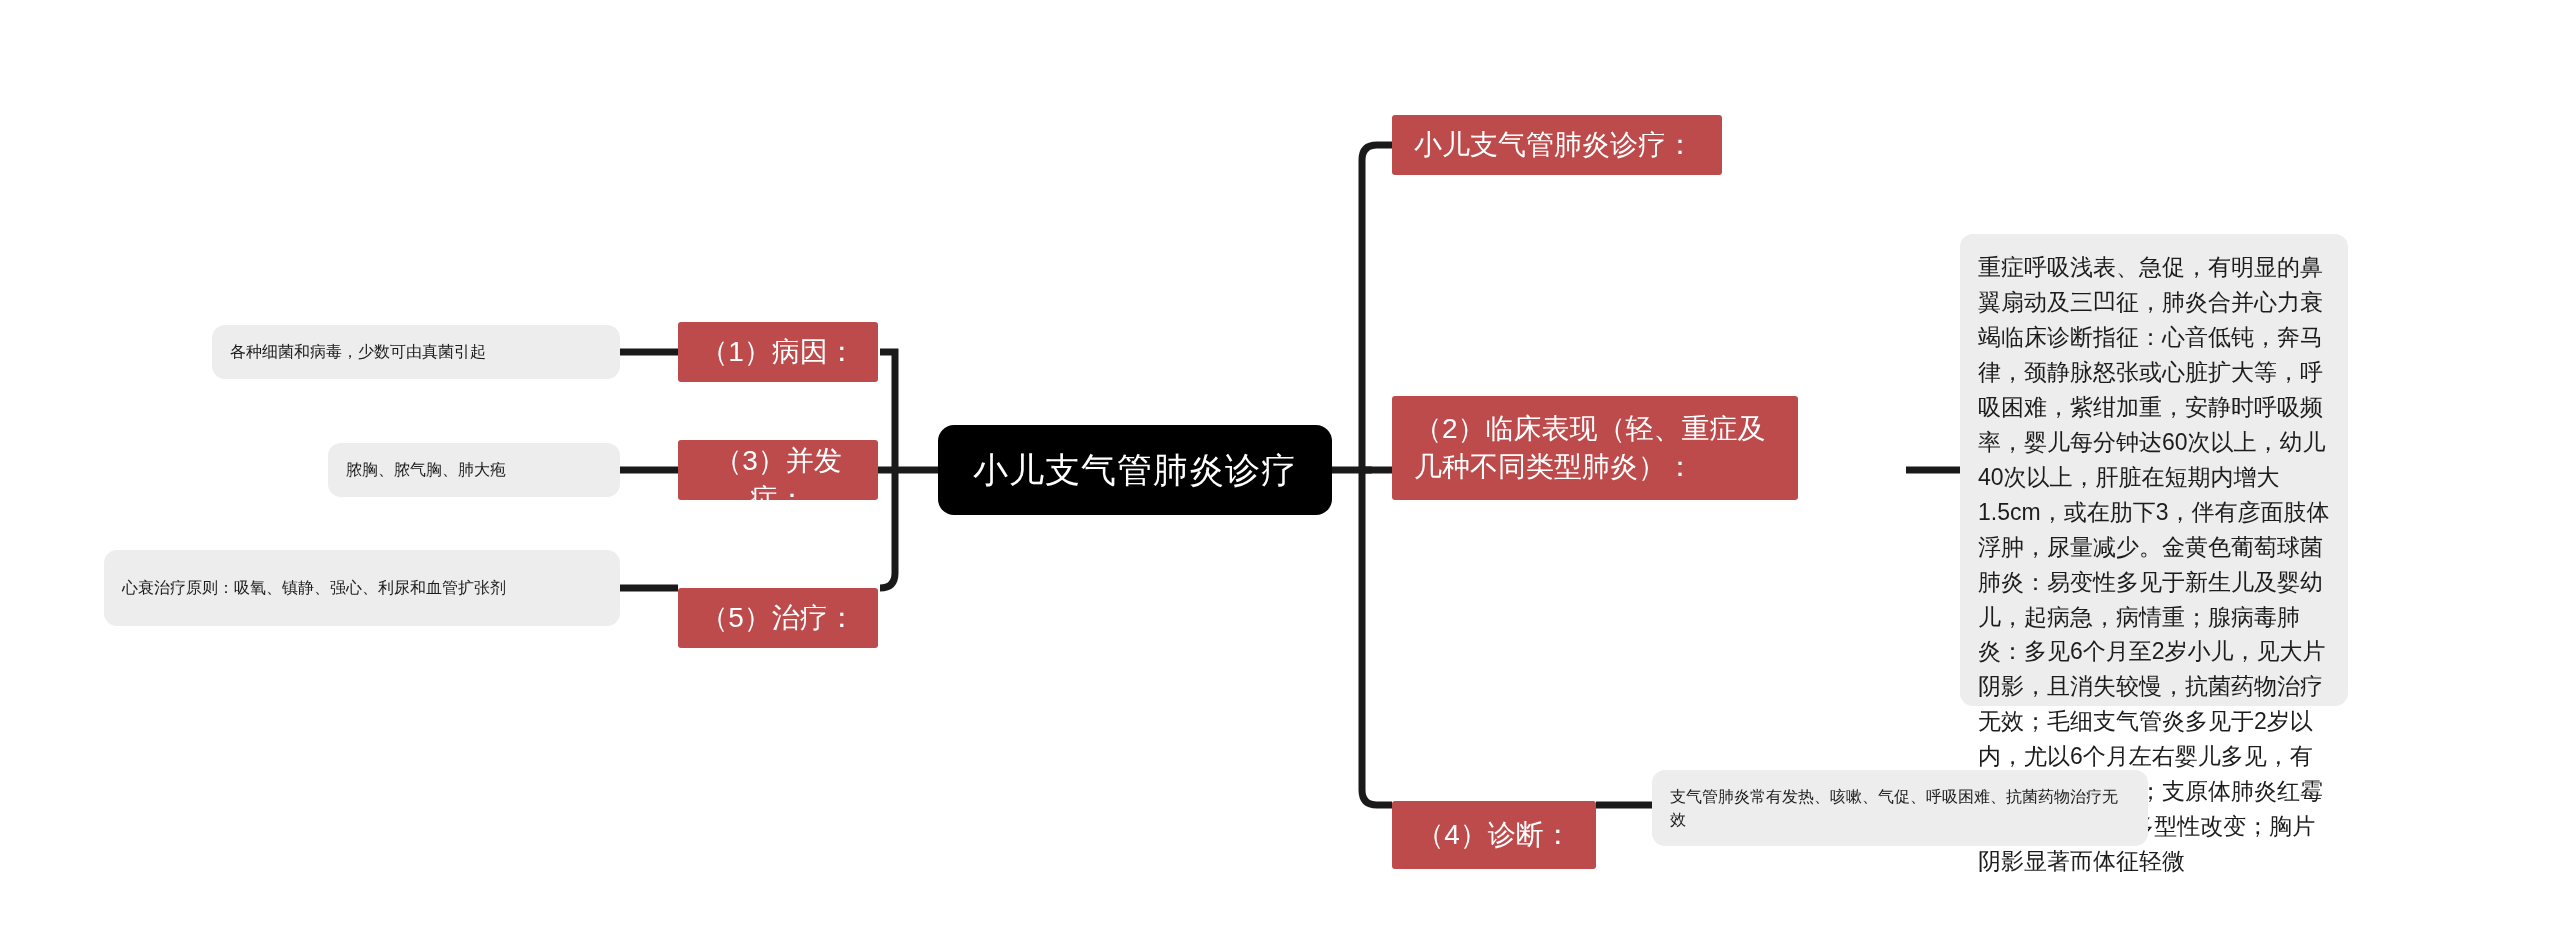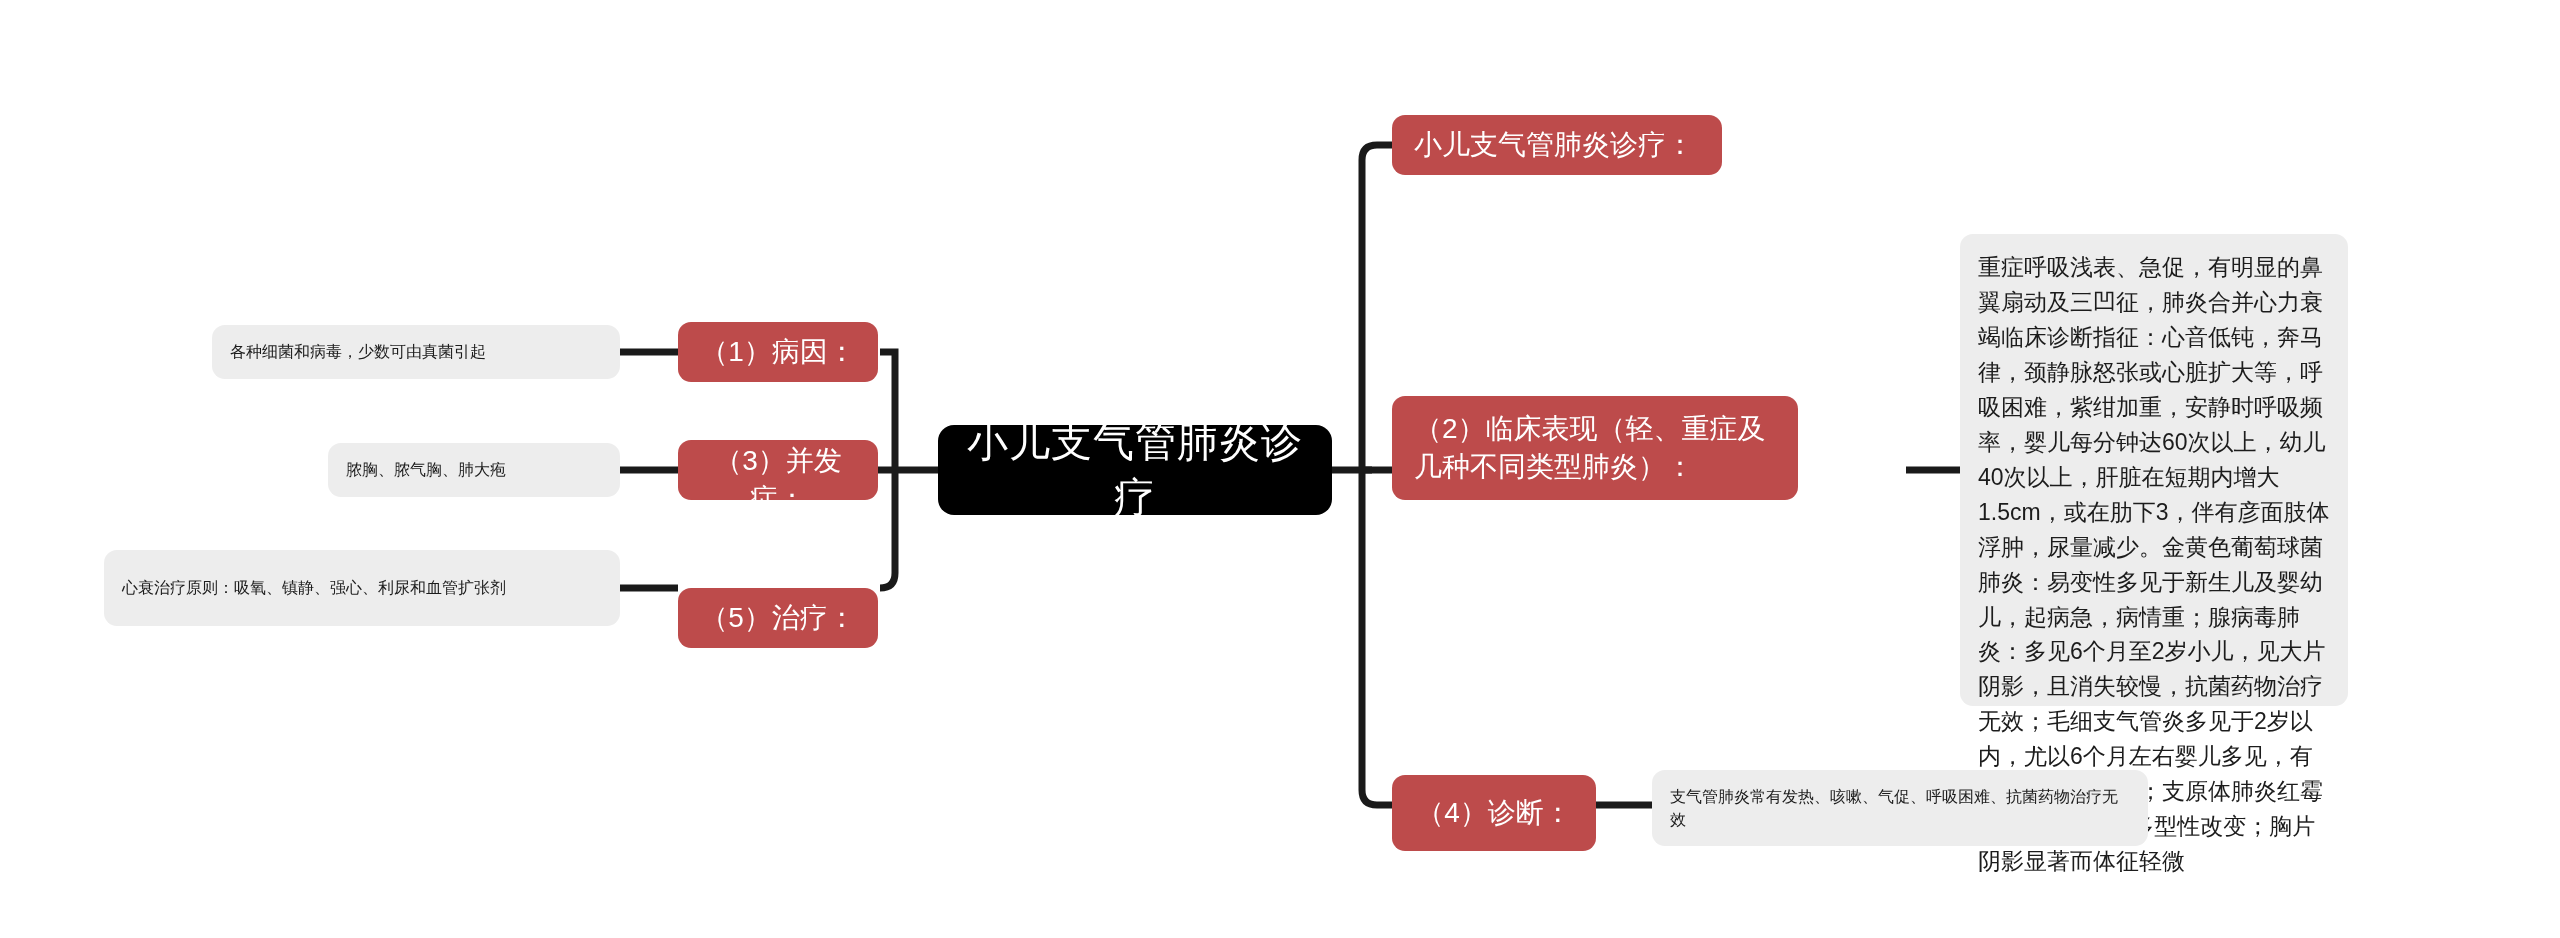--- a/index.html
+++ b/index.html
@@ -39,32 +39,32 @@
     display: flex;
     align-items: center;
     border-radius: 14px;
   }
 
   .node-root {
     background: #000000;
     color: #ffffff;
     border-radius: 16px;
     justify-content: center;
-    font-size: 41px;
+    font-size: 35px;
     letter-spacing: 1px;
     padding: 0 26px;
   }
 
   .node-topic {
     background: #bd4b4b;
     color: #ffffff;
     font-size: 28px;
     padding: 10px 22px;
     line-height: 1.34;
-    border-radius: 13px;
+    border-radius: 3px;
   }
 
   .node-leaf {
     background: #ededed;
     color: #1c1c1c;
     font-size: 16px;
     padding: 12px 18px;
     line-height: 1.46;
     border-radius: 13px;
   }
@@ -146,20 +146,20 @@
     <span class="txt">小儿支气管肺炎诊疗：</span>
   </div>
 
   <div class="node node-topic" style="left:1392px; top:396px; width:406px; height:104px;">
     <span class="txt">（2）临床表现（轻、重症及几种不同类型肺炎）：</span>
   </div>
   <div class="node node-leaf wide" style="left:1960px; top:234px; width:388px; height:472px;">
     <span class="txt">重症呼吸浅表、急促，有明显的鼻翼扇动及三凹征，肺炎合并心力衰竭临床诊断指征：心音低钝，奔马律，颈静脉怒张或心脏扩大等，呼吸困难，紫绀加重，安静时呼吸频率，婴儿每分钟达60次以上，幼儿40次以上，肝脏在短期内增大1.5cm，或在肋下3，伴有彦面肢体浮肿，尿量减少。金黄色葡萄球菌肺炎：易变性多见于新生儿及婴幼儿，起病急，病情重；腺病毒肺炎：多见6个月至2岁小儿，见大片阴影，且消失较慢，抗菌药物治疗无效；毛细支气管炎多见于2岁以内，尤以6个月左右婴儿多见，有明显发作性喘憋；支原体肺炎红霉素为首选，X线多型性改变；胸片阴影显著而体征轻微</span>
   </div>
 
-  <div class="node node-topic" style="left:1392px; top:775px; width:204px; height:76px; justify-content:center;">
+  <div class="node node-topic" style="left:1392px; top:801px; width:204px; height:68px; justify-content:center;">
     <span class="txt" style="text-align:center;">（4）诊断：</span>
   </div>
   <div class="node node-leaf" style="left:1652px; top:770px; width:496px; height:76px;">
     <span class="txt">支气管肺炎常有发热、咳嗽、气促、呼吸困难、抗菌药物治疗无效</span>
   </div>
 
 </div>
 
 </body></html>

